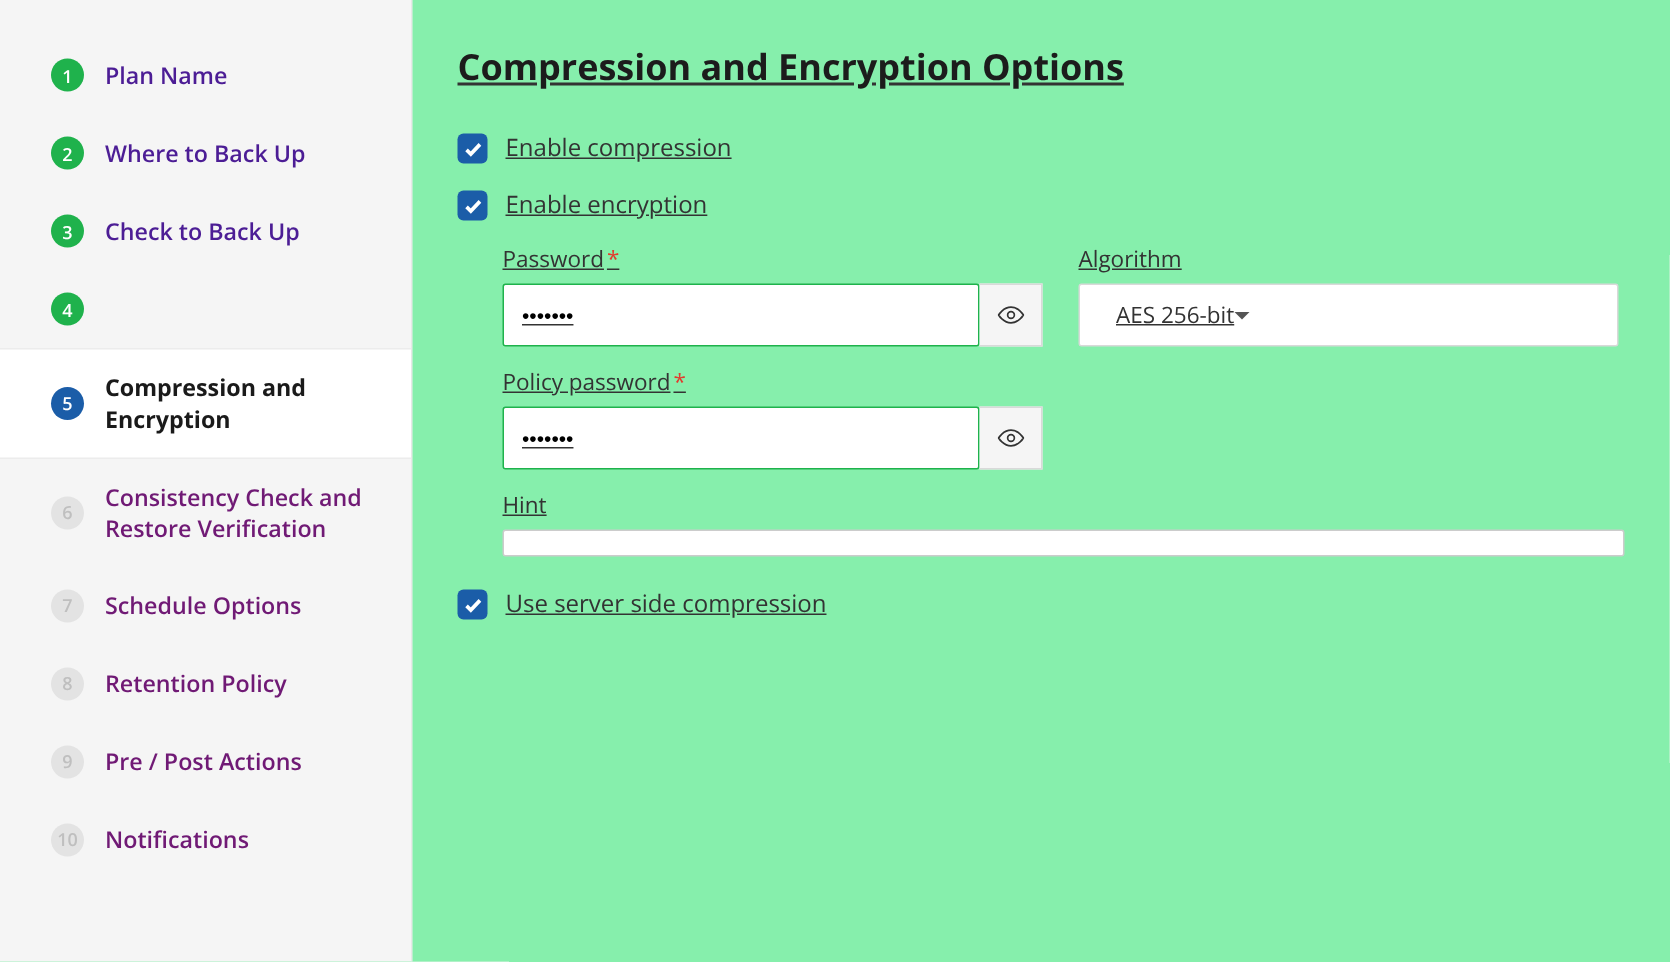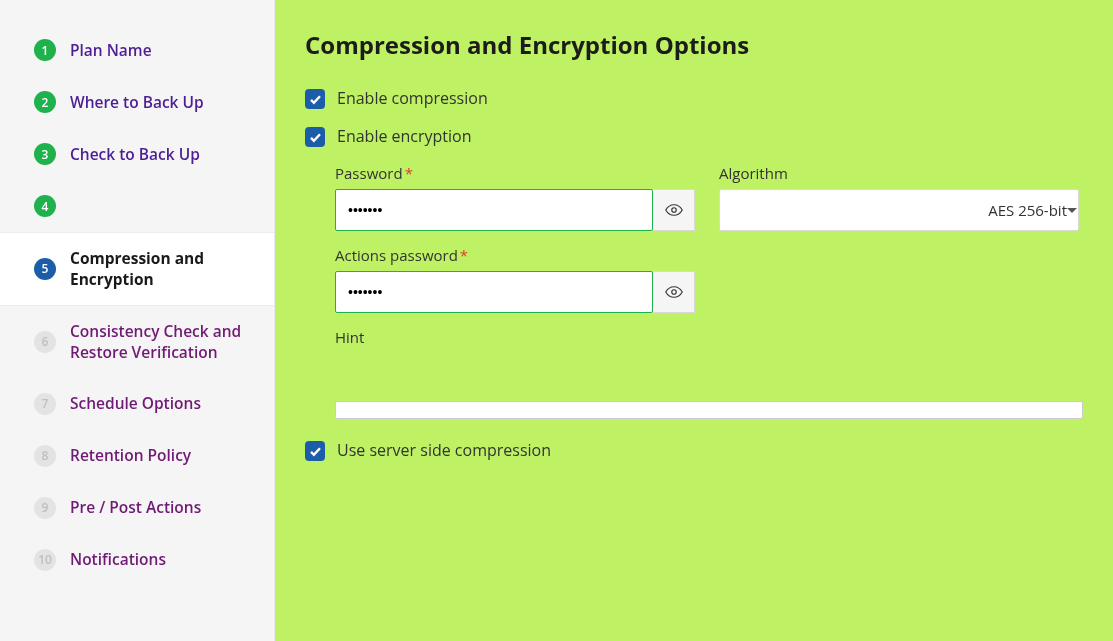--- a/index.html
+++ b/index.html
@@ -48,22 +48,23 @@
     font-size: 15.5px;
     color: #4c1d95;
     font-weight: 600;
     line-height: 1.35;
   }
   .step.future .label { color: #701a75; }
   .step.current .label { color: #1a1a1a; font-weight: 700; max-width: 170px; }
   
   .main {
     flex: 1;
-    background: #bef264;
+    background: #86efac;
     padding: 28px 30px 30px 30px;
+    text-decoration: underline;
   }
   h1.page-title {
     font-size: 24px;
     font-weight: 700;
     color: #1c1c1c;
     margin-bottom: 26px;
   }
   .chk-row {
     display: flex;
     align-items: flex-end;
@@ -80,21 +81,21 @@
     justify-content: center;
     cursor: pointer;
   }
   .chk svg { width: 13px; height: 13px; stroke: #fff; stroke-width: 3; fill: none; }
   .chk-label { font-size: 16px; color: #333; }
   .indent { margin-left: 30px; }
   .field-row { display: flex; gap: 24px; margin-bottom: 14px; }
   .field { display: flex; flex-direction: column; }
   .field.password { width: 360px; }
   .field.algo { width: 360px; }
-  .field.hint { width: 748px; gap: 48px; }
+  .field.hint { width: 748px; }
   .flabel { font-size: 15px; color: #333; margin-bottom: 6px; }
   .req { color: #e23b2e; margin-left: 2px; }
   .input-group { display: flex; }
   .txt {
     flex: 1;
     height: 42px;
     border: 1px solid #ccc;
     padding: 0 12px;
     font-size: 14px;
     border-radius: 2px;
@@ -112,22 +113,22 @@
     justify-content: center;
     cursor: pointer;
   }
   .eye-btn svg { width: 18px; height: 18px; stroke: #333; fill: none; stroke-width: 1.5; }
   .select {
     height: 42px;
     border: 1px solid #d9d9d9;
     background: #fff;
     display: flex;
     align-items: center;
-    justify-content: flex-end;
-    padding: 0 1px;
+    justify-content: flex-start;
+    padding: 0 24px;
     cursor: pointer;
     border-radius: 2px;
     font-size: 15px;
   }
   .select .caret {
     border-left: 5px solid transparent;
     border-right: 5px solid transparent;
     border-top: 5px solid #555;
   }
   .sse { margin-top: 20px; }
@@ -220,21 +221,21 @@
         <div class="select">
           <span>AES 256-bit</span>
           <span class="caret"></span>
         </div>
       </div>
     </div>
 
     <div class="field-row">
       <div class="field password">
         <div class="flabel">
-          <span>Actions password</span><span class="req">*</span>
+          <span>Policy password</span><span class="req">*</span>
         </div>
         <div class="input-group">
           <input type="password" class="txt valid" value="•••••••" style="">
           <div class="eye-btn">
             <svg viewBox="0 0 24 24">
                 <path d="M1 12s4-7 11-7 11 7 11 7-4 7-11 7S1 12 1 12z"></path>
                 <circle cx="12" cy="12" r="3"></circle>
               </svg>
           </div>
         </div>

